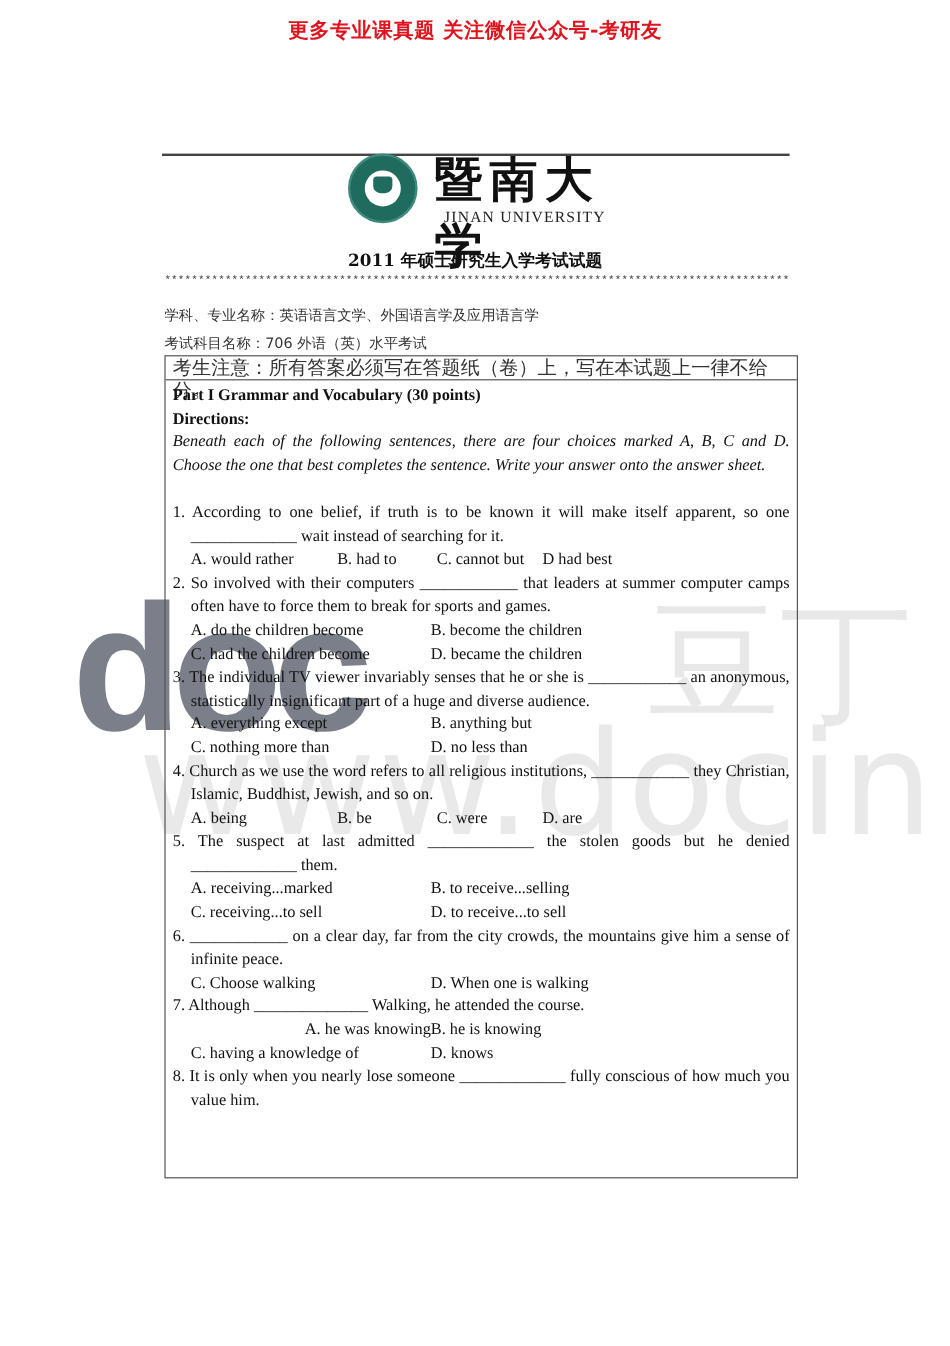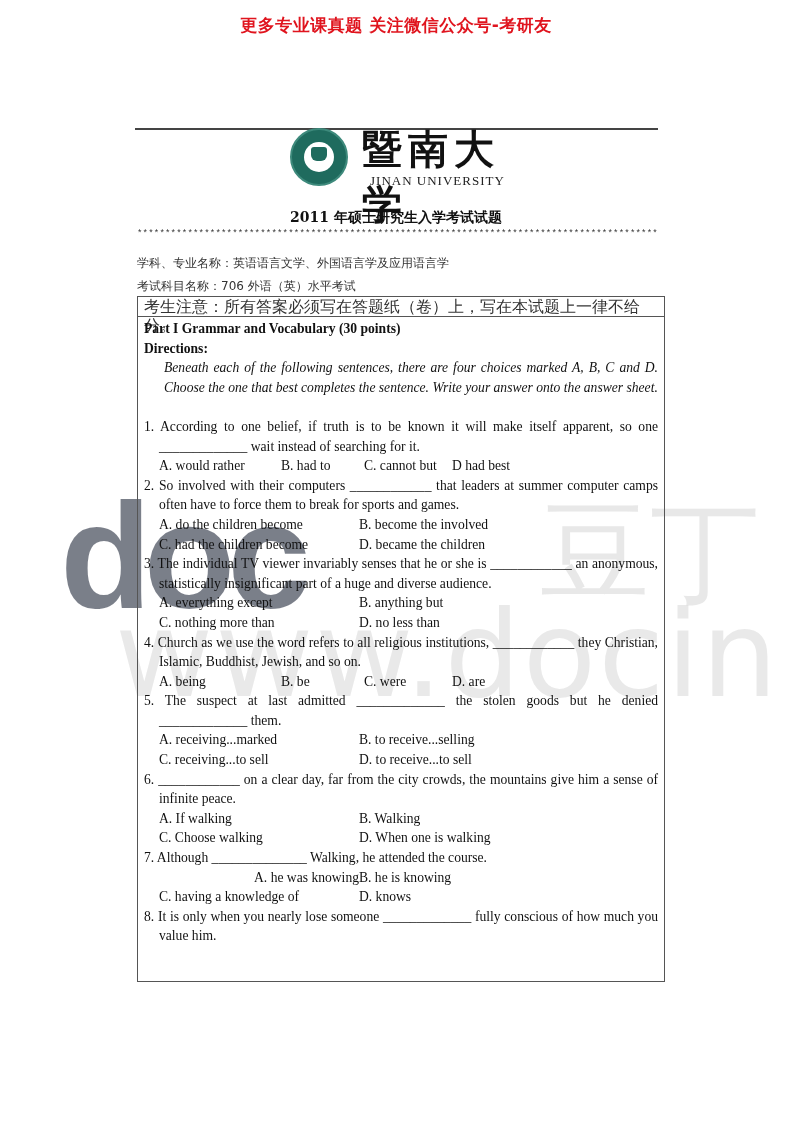--- a/index.html
+++ b/index.html
@@ -41,21 +41,21 @@
   .meta1 { top: 255px; }
   .meta2 { top: 278px; }
 
   .exam-box { position: absolute; left: 137px; top: 296px; width: 528px; height: 686px;
               border: 1px solid #555; box-sizing: border-box; z-index: 1; }
   .notice-row { height: 19px; border-bottom: 1px solid #555; padding-left: 6px;
                 font-family: "DejaVu Sans", sans-serif; font-size: 16px; line-height: 19px; color: #333; }
   .content { padding: 2px 6px 0 6px; font-size: 13.6px; line-height: 19.6px; }
   .part-title { font-weight: bold; }
   .dir-label { font-weight: bold; }
-  .directions { font-style: italic; text-align: justify; margin-left: 20px; }
+  .directions { font-style: italic; text-align: justify; }
   .spacer { height: 19.6px; }
   .q { text-align: justify; padding-left: 15px; text-indent: -15px; }
   .opts { padding-left: 15px; white-space: pre; }
   .opt { display: inline-block; }
 </style>
 </head>
 <body>
 
 <div class="watermark">
   <div class="wm-doc">doc</div>
@@ -86,32 +86,31 @@
   <div class="notice-row">考生注意：所有答案必须写在答题纸（卷）上，写在本试题上一律不给分。</div>
   <div class="content">
     <div class="part-title">Part I Grammar and Vocabulary (30 points)</div>
     <div class="dir-label">Directions:</div>
     <div class="directions">Beneath each of the following sentences, there are four choices marked A, B, C and D. Choose the one that best completes the sentence. Write your answer onto the answer sheet.</div>
     <div class="spacer"></div>
     <div id="questions">
         <div class="q"><span>1. </span><span>According to one belief, if truth is to be known it will make itself apparent, so one _____________ wait instead of searching for it.</span></div>
         <div class="opts"><span class="opt" style="width: 122px;">A. would rather</span><span class="opt" style="width: 83px;">B. had to</span><span class="opt" style="width: 88px;">C. cannot but</span><span class="opt">D had best</span></div>
         <div class="q"><span>2. </span><span>So involved with their computers ____________ that leaders at summer computer camps often have to force them to break for sports and games.</span></div>
-        <div class="opts"><span class="opt" style="width: 200px;">A. do the children become</span><span class="opt">B. become the involved</span></div>
+        <div class="opts"><span class="opt" style="width: 200px;">A. do the children become</span><span class="opt">B. become the children</span></div>
         <div class="opts"><span class="opt" style="width: 200px;">C. had the children become</span><span class="opt">D. became the children</span></div>
         <div class="q"><span>3. </span><span>The individual TV viewer invariably senses that he or she is ____________ an anonymous, statistically insignificant part of a huge and diverse audience.</span></div>
         <div class="opts"><span class="opt" style="width: 200px;">A. everything except</span><span class="opt">B. anything but</span></div>
         <div class="opts"><span class="opt" style="width: 200px;">C. nothing more than</span><span class="opt">D. no less than</span></div>
         <div class="q"><span>4. </span><span>Church as we use the word refers to all religious institutions, ____________ they Christian, Islamic, Buddhist, Jewish, and so on.</span></div>
         <div class="opts"><span class="opt" style="width: 122px;">A. being</span><span class="opt" style="width: 83px;">B. be</span><span class="opt" style="width: 88px;">C. were</span><span class="opt">D. are</span></div>
         <div class="q"><span>5. </span><span>The suspect at last admitted _____________ the stolen goods but he denied _____________ them.</span></div>
         <div class="opts"><span class="opt" style="width: 200px;">A. receiving...marked</span><span class="opt">B. to receive...selling</span></div>
         <div class="opts"><span class="opt" style="width: 200px;">C. receiving...to sell</span><span class="opt">D. to receive...to sell</span></div>
         <div class="q"><span>6. </span><span>____________ on a clear day, far from the city crowds, the mountains give him a sense of infinite peace.</span></div>
-        <div class="opts"><span class="opt" style="width: 200px;">A. If walking</span><span class="opt">B. Walking</span></div>
         <div class="opts"><span class="opt" style="width: 200px;">C. Choose walking</span><span class="opt">D. When one is walking</span></div>
         <div class="q"><span>7. </span><span>Although ______________ Walking, he attended the course.</span></div>
         <div class="opts"><span class="opt" style="width: 200px; text-align: right;">A. he was knowing</span><span class="opt">B. he is knowing</span></div>
         <div class="opts"><span class="opt" style="width: 200px;">C. having a knowledge of</span><span class="opt">D. knows</span></div>
         <div class="q"><span>8. </span><span>It is only when you nearly lose someone _____________ fully conscious of how much you value him.</span></div>
       </div>
   </div>
 </div>
 
 </body></html>

